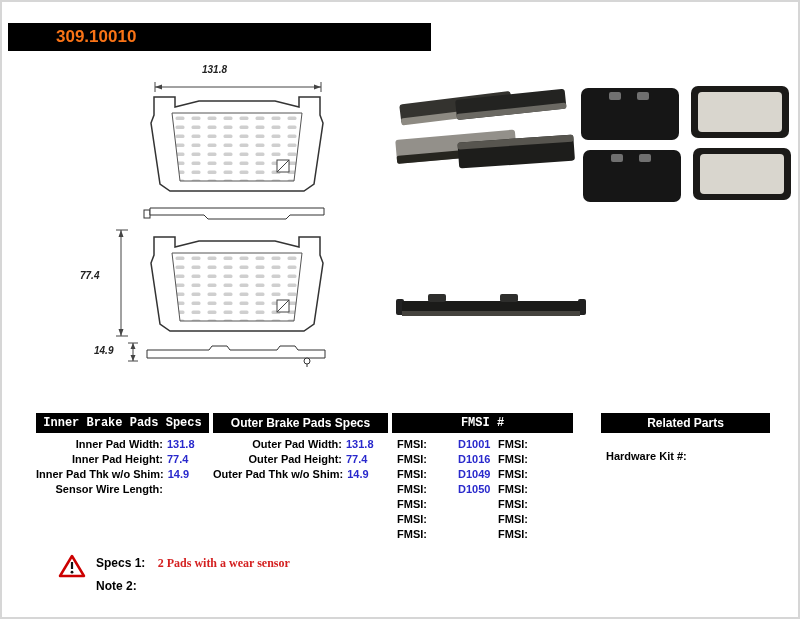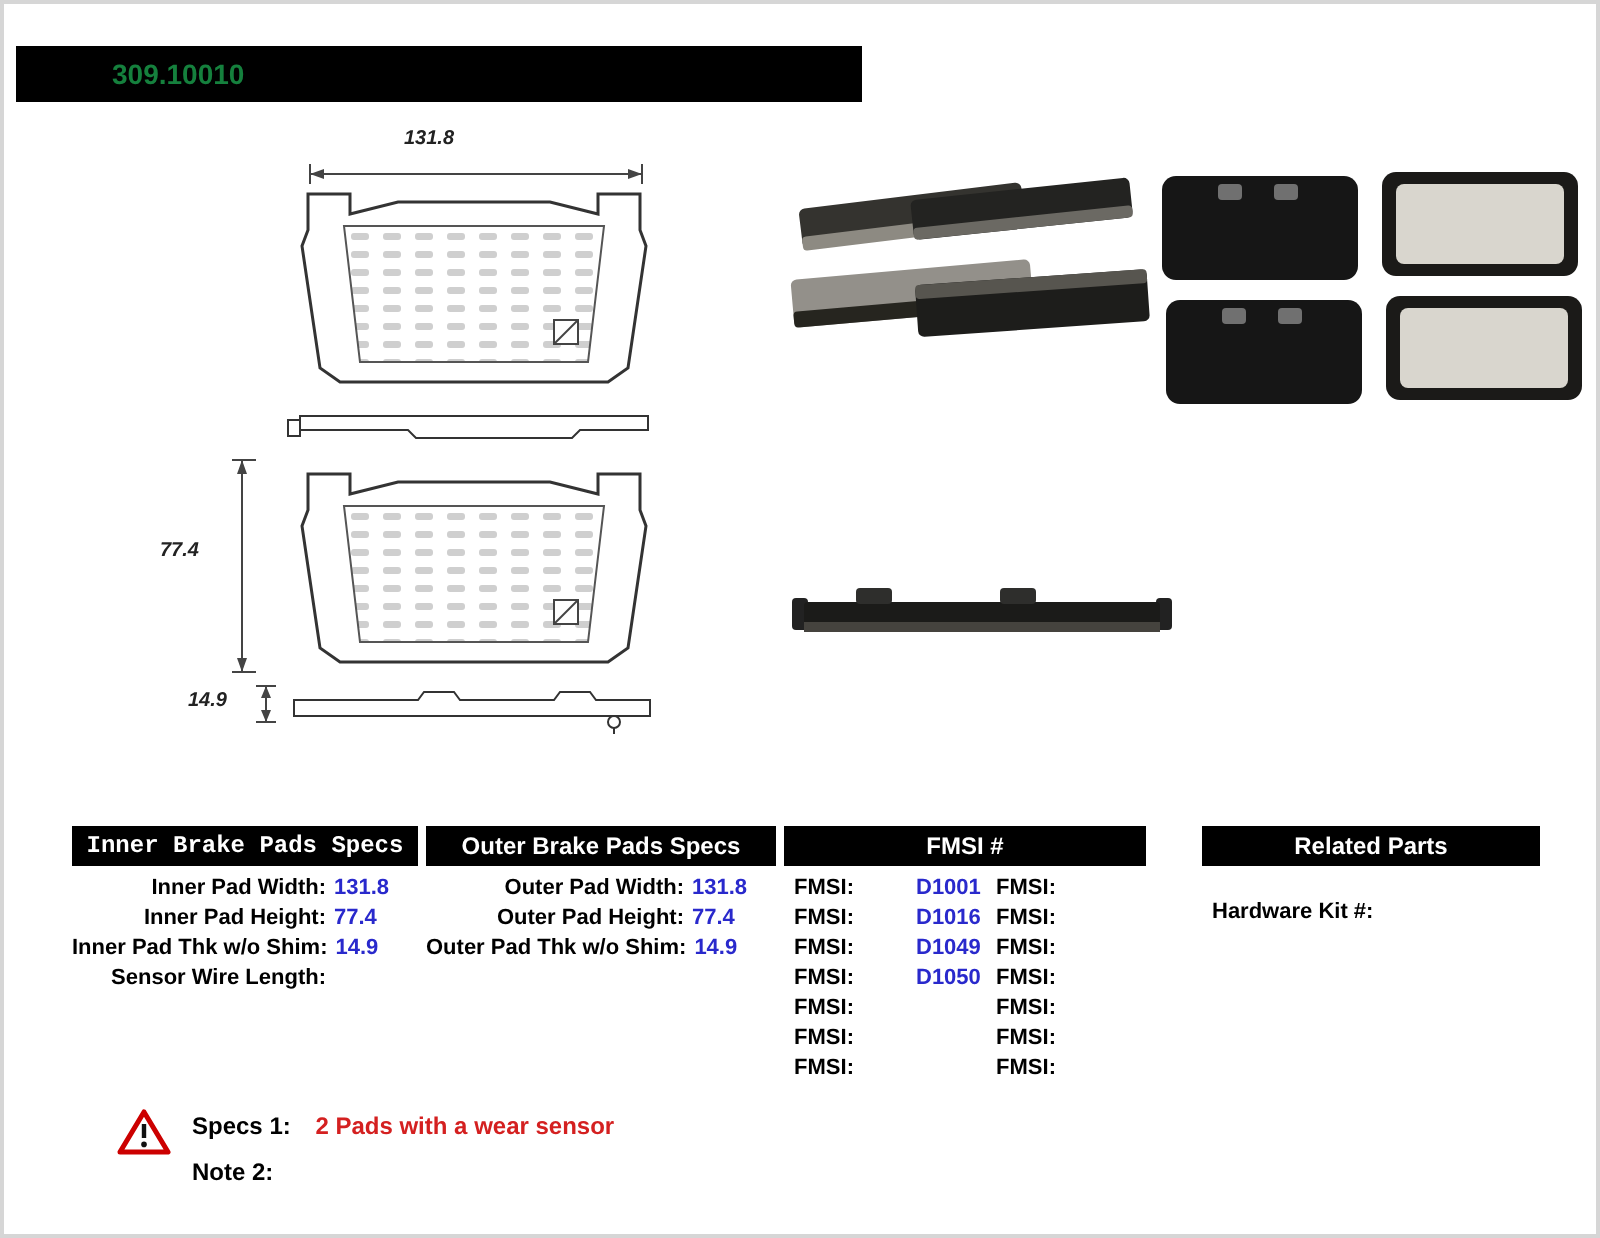--- a/index.html
+++ b/index.html
@@ -2,22 +2,22 @@
 <html><head>
 <meta charset="utf-8">
 <style>
   html,body{margin:0;padding:0;background:#fff;}
   .sheet{
     position:relative;width:800px;height:619px;background:#fff;
     border:2px solid #d6d6d6;box-sizing:border-box;overflow:hidden;
     font-family:"Liberation Sans",sans-serif;color:#000;
   }
   
-  .bar{position:absolute;top:21px;height:28px;background:#000;color:#15803d;
-       font-weight:bold;font-size:14px;display:flex;align-items:center;}
+  .bar{position:absolute;top:21px;height:28px;background:#000;color:#f97316;
+       font-weight:bold;font-size:17px;display:flex;align-items:center;}
   .bar-left{left:6px;width:423px;padding-left:48px;box-sizing:border-box;}
   .bar-right{left:596px;width:196px;justify-content:center;}
   
   .defs{position:absolute;width:0;height:0;}
   .pad,.strip,.dimline,.photo,.warn{position:absolute;}
   .pad-1{left:140px;top:85px;width:190px;height:112px;}
   .strip-1{left:140px;top:201px;width:190px;height:20px;}
   .pad-2{left:140px;top:225px;width:190px;height:112px;}
   .strip-2{left:137px;top:338px;width:196px;height:28px;}
   .dim{position:absolute;font-size:10px;font-style:italic;font-weight:bold;color:#222;}
@@ -29,42 +29,42 @@
   .dimline-thk{left:124px;top:339px;width:14px;height:22px;}
   
   .photo-a{left:392px;top:84px;width:184px;height:88px;}
   .photo-b{left:577px;top:82px;width:216px;height:120px;}
   .photo-c{left:392px;top:282px;width:198px;height:44px;}
   
   .thead{position:absolute;top:411px;height:20px;line-height:20px;background:#000;
          color:#fff;font-weight:bold;font-size:12px;text-align:center;}
   .th-inner{left:34px;width:173px;font-family:Liberation Mono, monospace;}
   .th-outer{left:211px;width:175px;}
-  .th-fmsi{left:390px;width:181px;}
+  .th-fmsi{left:390px;width:181px;font-family:Liberation Mono, monospace;}
   .th-related{left:599px;width:169px;}
   .tbody{position:absolute;top:435px;}
   .tb-inner{left:34px;width:173px;}
   .tb-outer{left:211px;width:175px;}
   .tb-fmsi1{left:391px;width:98px;}
   .tb-fmsi2{left:492px;width:98px;}
   .tb-related{left:604px;width:186px;}
   .spec-row{display:flex;height:15px;line-height:15px;font-size:11px;font-weight:bold;white-space:nowrap;}
   .spec-row .lbl{flex:1;text-align:right;}
   .spec-row .val{width:42px;text-align:left;padding-left:4px;color:#2929cc;}
   .fmsi-row{display:flex;height:15px;line-height:15px;font-size:11px;font-weight:bold;white-space:nowrap;gap:26px;}
   .fmsi-row .lbl{width:34px;text-align:right;}
   .fmsi-row .val{padding-left:5px;color:#2929cc;}
   .rel-row{height:15px;line-height:15px;font-size:11px;font-weight:bold;white-space:nowrap;margin-top:12px;}
   .rel-row .val{padding-left:5px;color:#2929cc;}
   
   .warn{left:56px;top:552px;width:28px;height:24px;}
   .note{position:absolute;font-size:12px;font-weight:bold;white-space:nowrap;}
   .note-1{left:94px;top:554px;}
   .note-2{left:94px;top:577px;}
-  .note-red{margin-left:9px;color:#d42020;}
+  .note-red{margin-left:9px;color:#d42020;font-family:Liberation Serif, serif;}
 </style>
 </head>
 <body>
 
 <div class="sheet">
 
   <div class="bar bar-left">
     <span>309.10010</span>
   </div>
 

